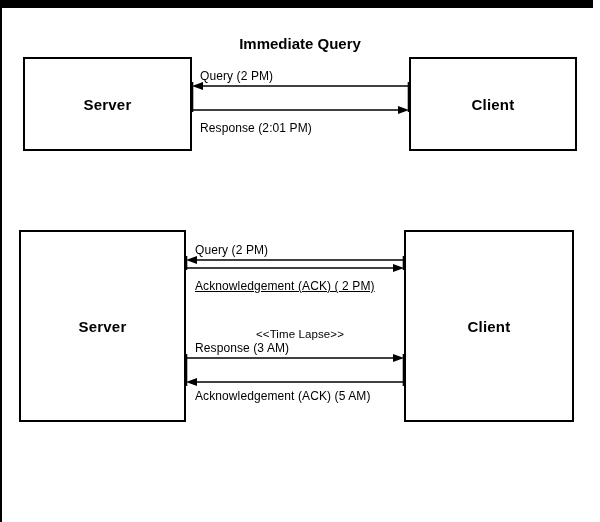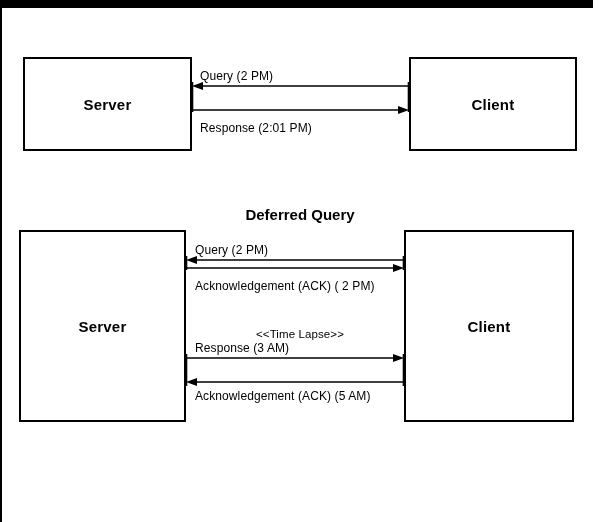--- a/index.html
+++ b/index.html
@@ -97,20 +97,21 @@
 </head>
 <body>
 
 <div id="page">
 
   <div class="top-band"></div>
   <div class="left-rule"></div>
 
   <div class="diagram" style="left:0; top:0; width:600px; height:190px;">
 
+    <div class="diagram-title" style="left:200px; top:35px; width:200px;">Immediate Query</div>
 
     <div class="node-box" style="left:23px; top:57px; width:169px; height:94px;">
       <span class="node-label">Server</span>
     </div>
 
     <div class="node-box" style="left:409px; top:57px; width:168px; height:94px;">
       <span class="node-label">Client</span>
     </div>
 
     <svg class="msg-layer" width="600" height="190">
@@ -126,21 +127,20 @@
       <polygon points="409,110 398,106 398,114" fill="#000"></polygon>
     </svg>
 
     <div class="msg-label" style="left:200px; top:69px; width:200px;">Query (2 PM)</div>
 
     <div class="msg-label" style="left:200px; top:121px; width:200px;">Response (2:01 PM)</div>
   </div>
 
   <div class="diagram" style="left:0; top:195px; width:600px; height:245px;">
 
-    <div class="diagram-title" style="left:200px; top:11px; width:200px;">Deferred Query</div>
 
     <div class="node-box" style="left:19px; top:35px; width:167px; height:192px;">
       <span class="node-label">Server</span>
     </div>
 
     <div class="node-box" style="left:404px; top:35px; width:170px; height:192px;">
       <span class="node-label">Client</span>
     </div>
 
     <svg class="msg-layer" width="600" height="245">
@@ -159,21 +159,21 @@
 
       <line x1="186" y1="163" x2="400" y2="163" stroke="#000" stroke-width="1.6"></line>
       <polygon points="404,163 393,159 393,167" fill="#000"></polygon>
 
       <line x1="190" y1="187" x2="404" y2="187" stroke="#000" stroke-width="1.6"></line>
       <polygon points="186,187 197,183 197,191" fill="#000"></polygon>
     </svg>
 
     <div class="msg-label" style="left:195px; top:48px; width:200px;">Query (2 PM)</div>
 
-    <div class="msg-label" style="left:195px; top:84px; width:210px;">Acknowledgement (ACK) ( 2 PM)</div>
+    <div class="msg-label" style="left:195px; top:84px; width:210px;text-decoration:underline;">Acknowledgement (ACK) ( 2 PM)</div>
 
     <div class="note-label" style="left:195px; top:116px; width:210px;">&lt;&lt;Time Lapse&gt;&gt;</div>
 
     <div class="msg-label" style="left:195px; top:146px; width:210px;">Response (3 AM)</div>
 
     <div class="msg-label" style="left:195px; top:194px; width:210px;">Acknowledgement (ACK) (5 AM)</div>
   </div>
 
 </div>
 

